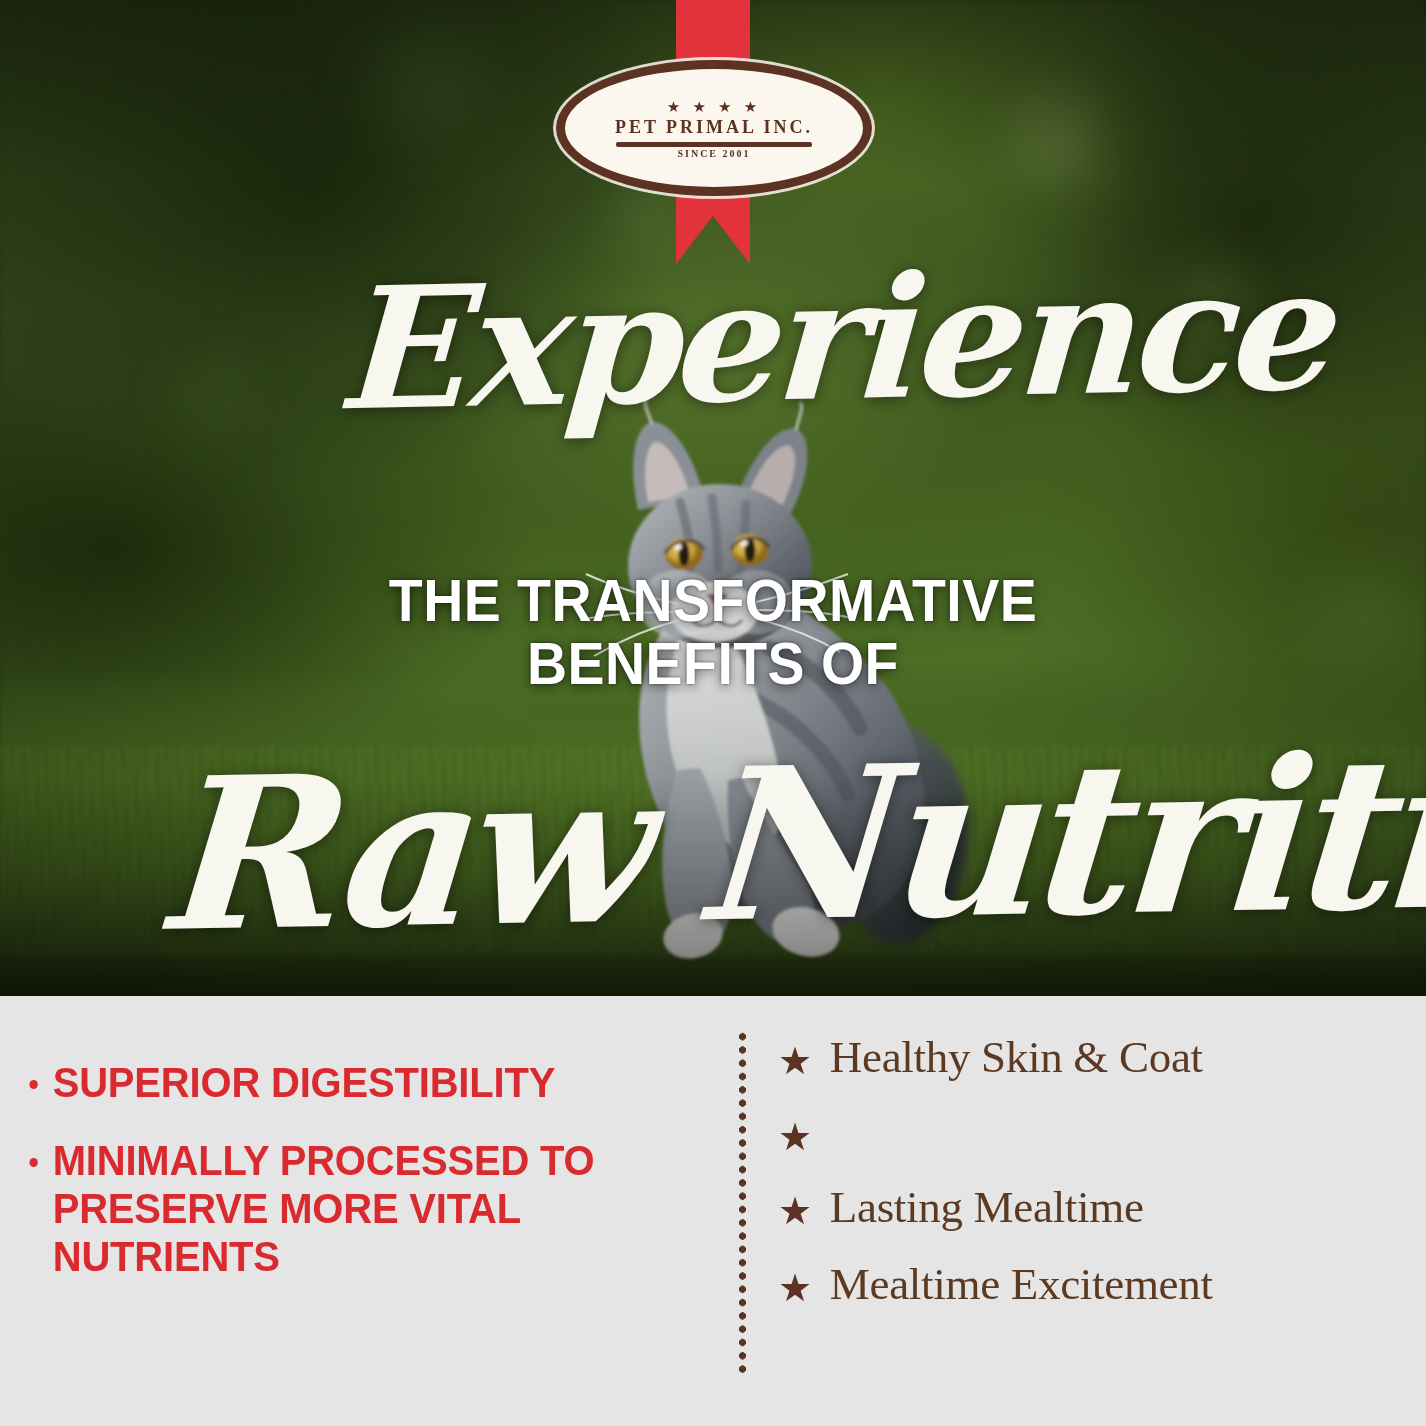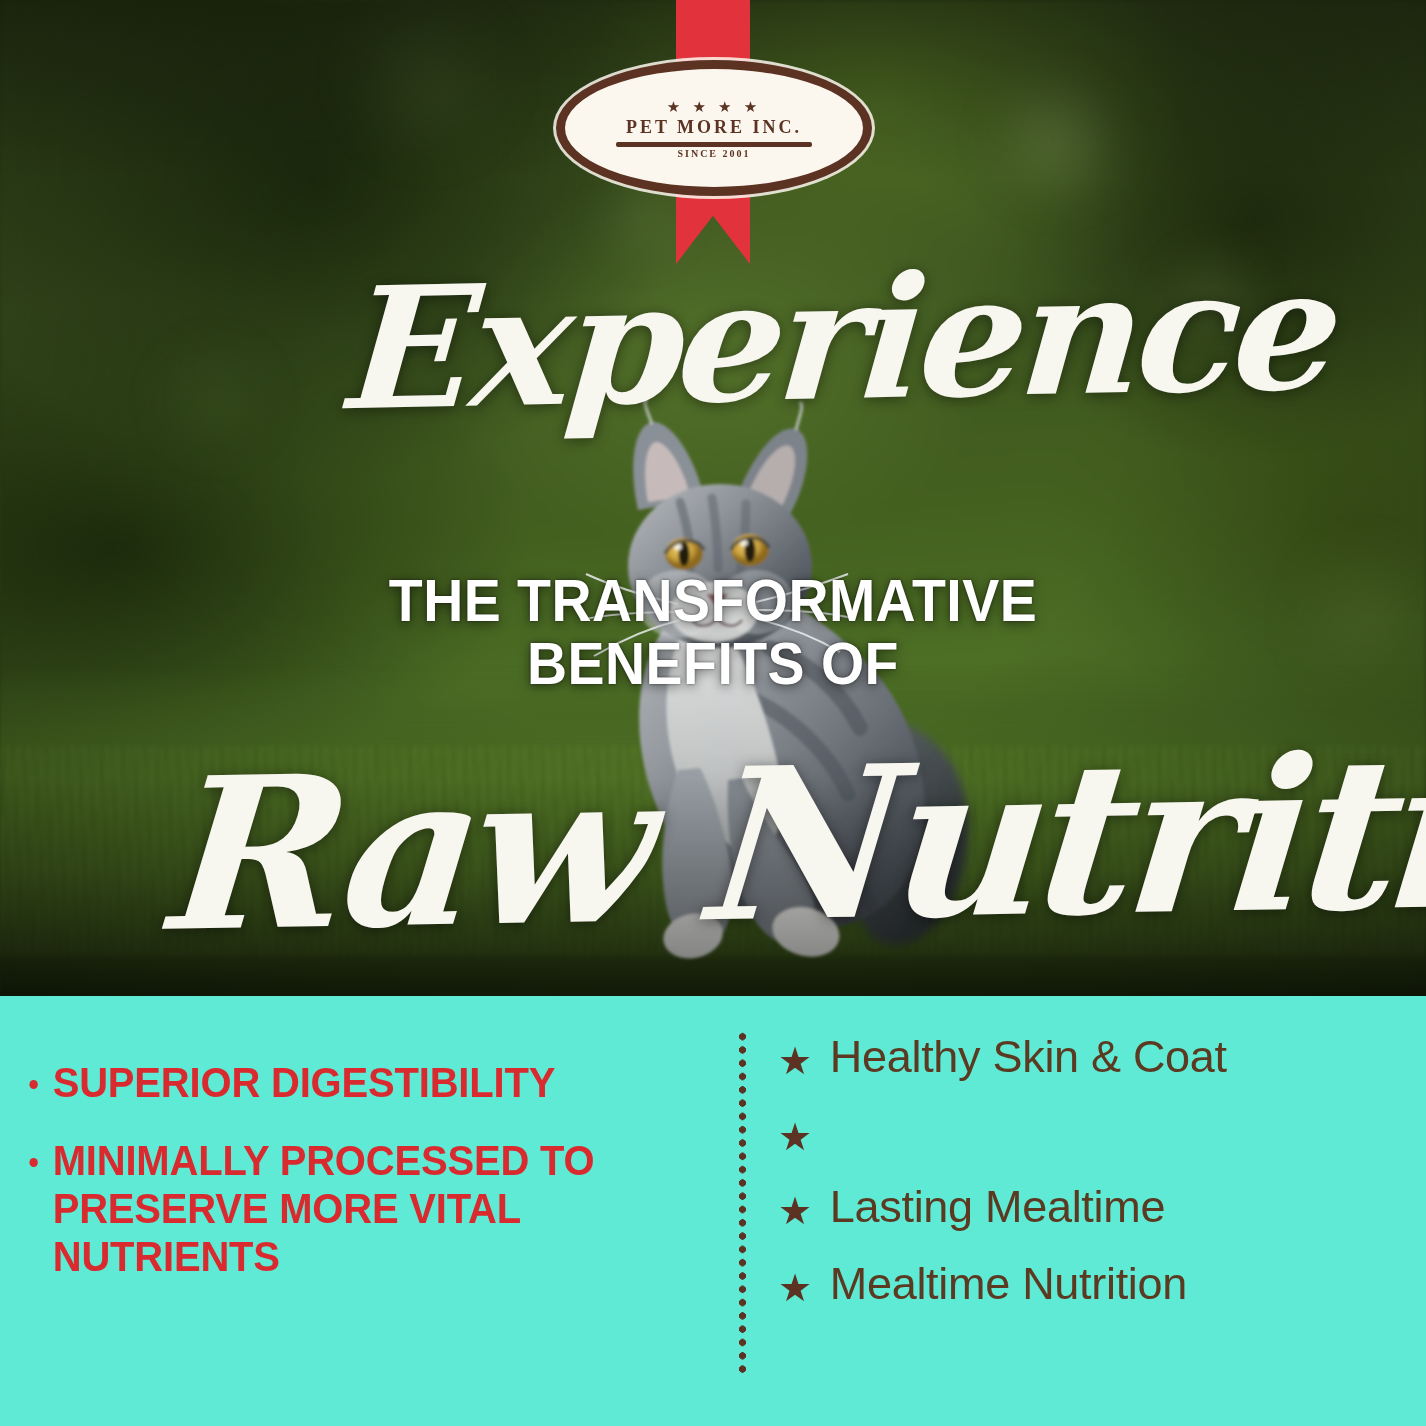--- a/index.html
+++ b/index.html
@@ -170,21 +170,21 @@
     letter-spacing:.5px;
     text-shadow:0 2px 12px rgba(0,0,0,.55), 0 0 3px rgba(0,0,0,.5);
     transform:scaleX(.94);
   }
   .subhead span { display:block; }
 
   
   .panel {
     position:absolute; left:0; top:996px;
     width:1426px; height:430px;
-    background:#5eead4;
+    background:#e5e5e5;
     display:flex;
   }
   .panel-left {
     width:716px;
     padding:62px 40px 0 22px;
     position:relative;
   }
   .claim {
     display:flex;
     align-items:flex-start;
@@ -232,21 +232,21 @@
     margin-bottom:26px;
   }
   .benefit .star {
     flex:0 0 auto;
     color:#5C3222;
     font-size:38px;
     line-height:1;
     margin:10px 18px 0 0;
   }
   .benefit .btxt { display:block; }
-  .benefit .btxt span { display:block; }
+  .benefit .btxt span { display:block;font-family:Liberation Serif, serif; }
 </style>
 </head>
 <body>
 
 <div id="poster">
 
   <div class="hero">
     <div class="bg-base"></div>
     <div class="bg-bokeh"></div>
     <div class="bg-grass"></div>
@@ -355,21 +355,21 @@
       </svg>
     </div>
 
     <div class="bg-vignette"></div>
 
     <div class="ribbon"></div>
     <div class="logo">
       <div class="logo-oval"></div>
       <div class="logo-inner">
         <div class="logo-stars">★ ★ ★ ★</div>
-        <div class="logo-sub">PET MORE INC.</div>
+        <div class="logo-sub">PET PRIMAL INC.</div>
         <div class="logo-rule"></div>
         <div class="logo-since">SINCE 2001</div>
       </div>
     </div>
 
     <div class="script script-experience">Experience</div>
 
     <div class="subhead">
       <span>THE TRANSFORMATIVE</span>
       <span>BENEFITS OF</span>
@@ -405,19 +405,19 @@
       </div>
       <div class="benefit">
         <span class="star">★</span>
         <span class="btxt">
           <span>Lasting Mealtime</span>
         </span>
       </div>
       <div class="benefit">
         <span class="star">★</span>
         <span class="btxt">
-          <span>Mealtime Nutrition</span>
+          <span>Mealtime Excitement</span>
         </span>
       </div>
     </div>
 
   </div>
 </div>
 
 </body></html>

